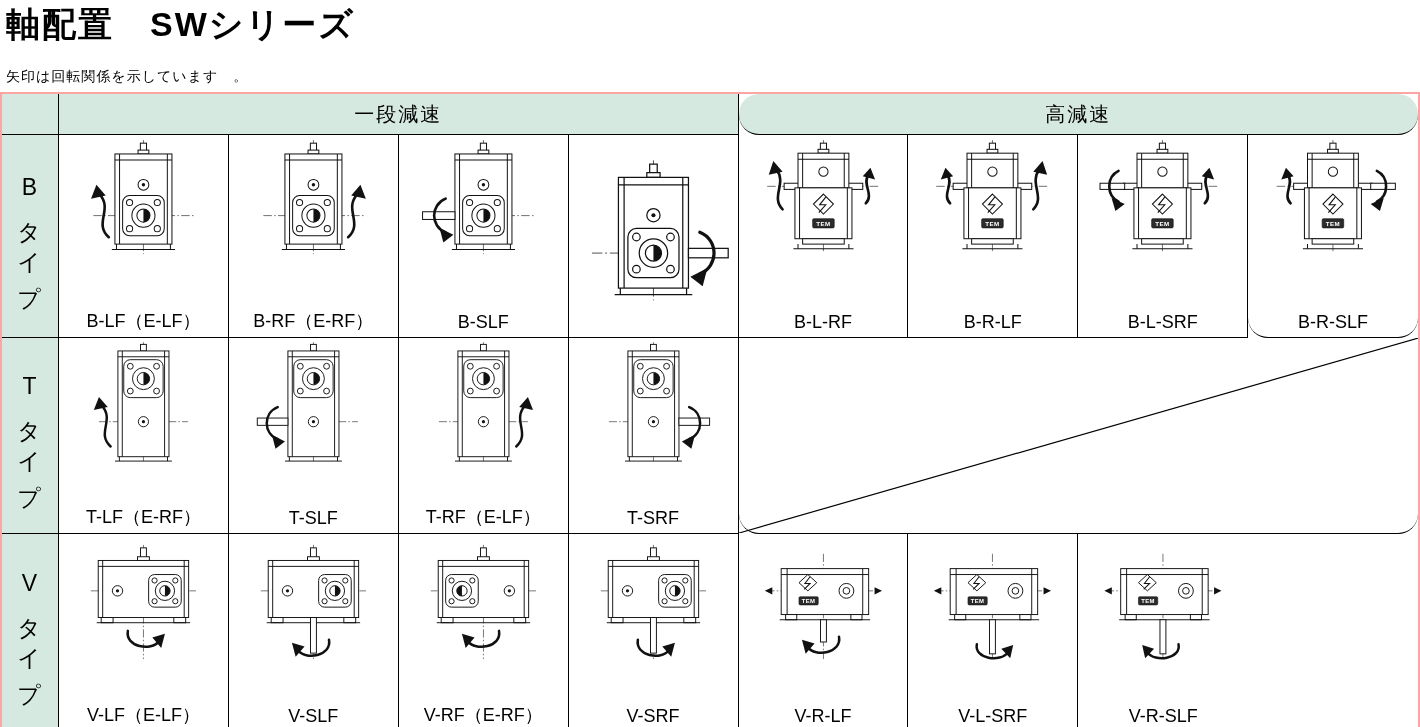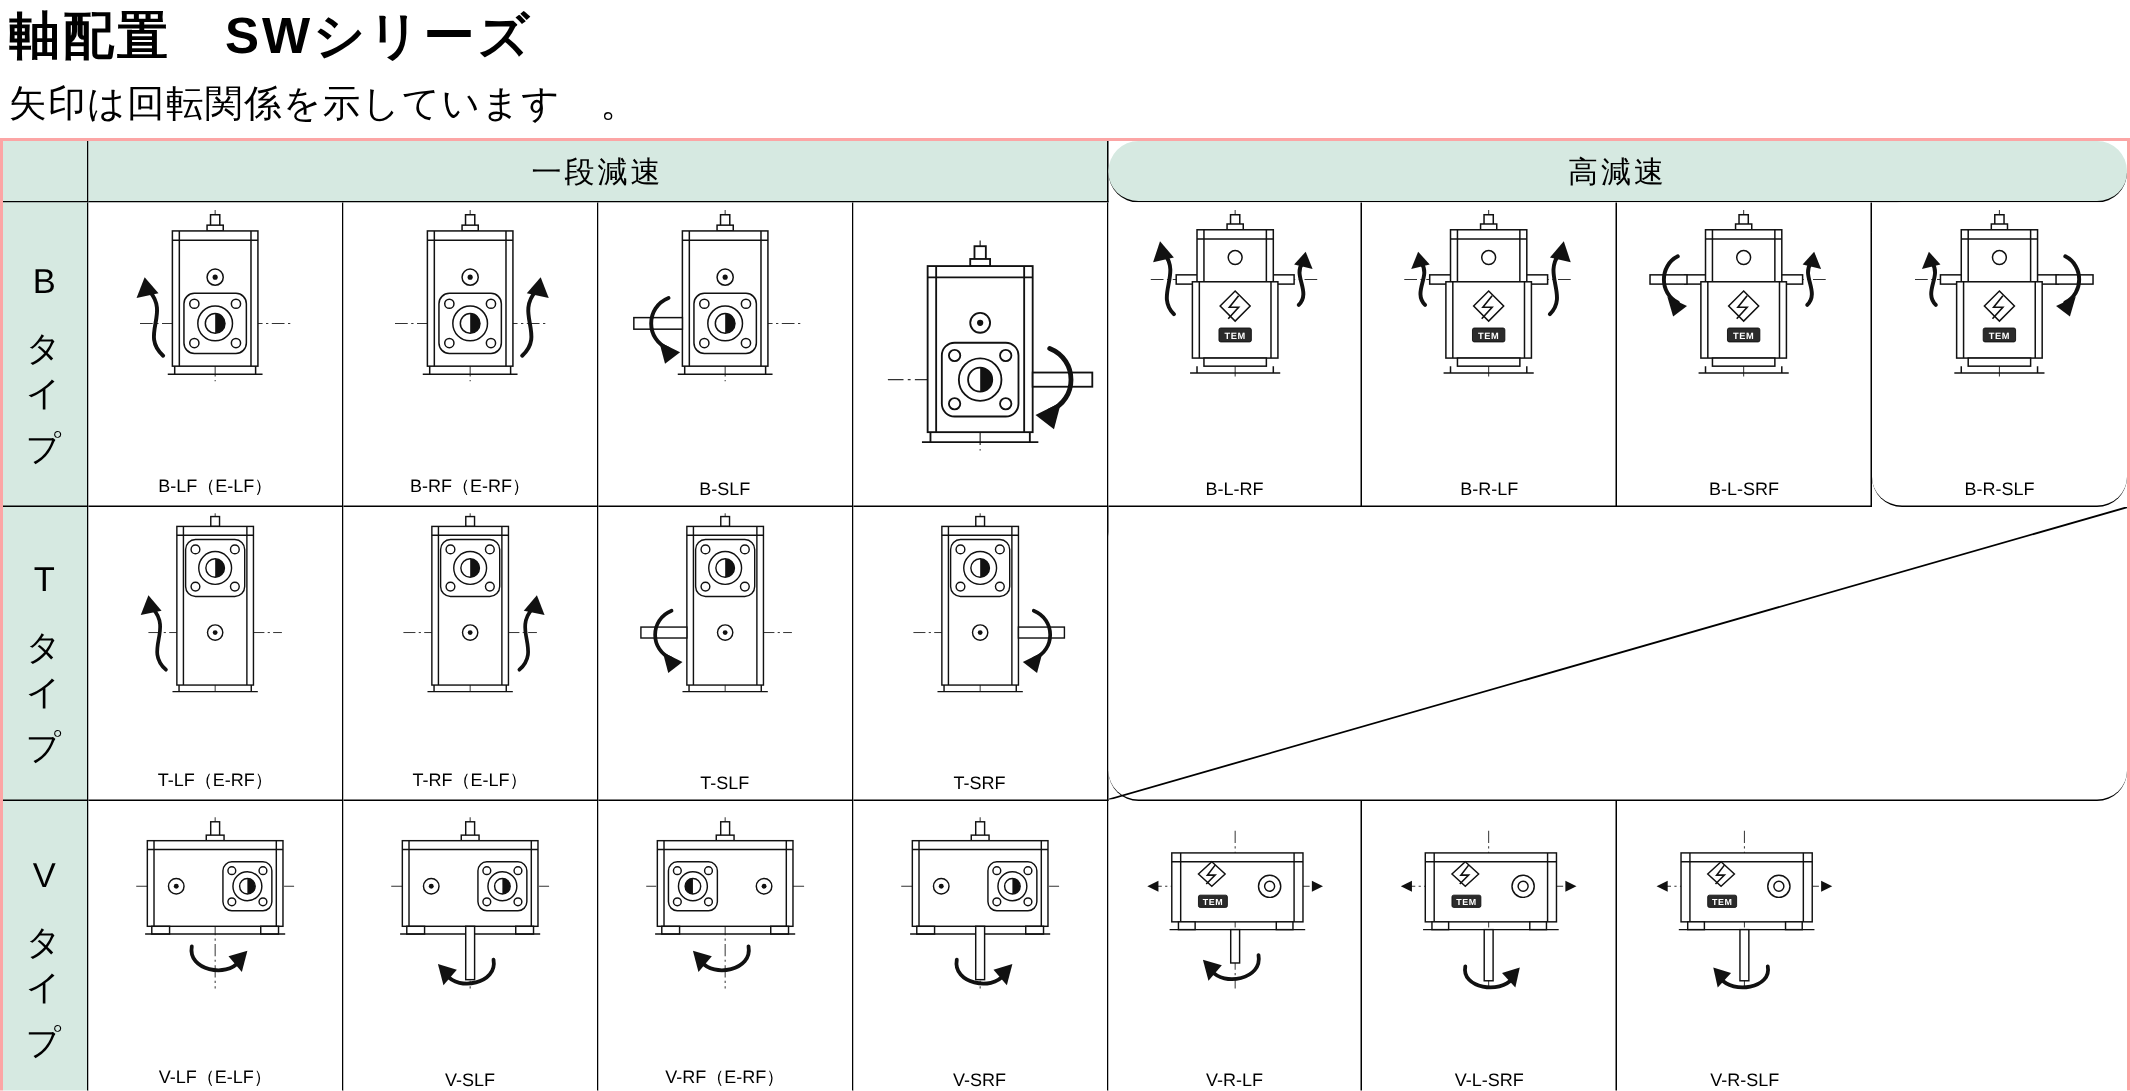--- a/index.html
+++ b/index.html
@@ -1,37 +1,37 @@
 <!DOCTYPE html>
 <html><head>
 <meta charset="utf-8">
 <style>
   * { margin:0; padding:0; box-sizing:border-box; }
   html,body { width:1420px; height:727px; background:#fff; color:#000;
     font-family:"Liberation Sans","DejaVu Sans",sans-serif; overflow:hidden; }
   .header { height:92px; padding:4px 8px 12px 6px; }
   .title { font-size:34px; font-weight:bold; letter-spacing:2px; line-height:1.2; }
-  .subtitle { font-size:25px; margin-top:7px; letter-spacing:1px; }
+  .subtitle { font-size:14px; margin-top:23px; letter-spacing:1px; }
   .table { display:grid; width:1420px; height:641px;
     grid-template-columns:57px repeat(8,1fr);
     grid-template-rows:41px 203px 196px 197px;
     border:2px solid #fca5a5; background:#fff; }
   .cell { border-right:1px solid #000; border-bottom:1px solid #000;
     position:relative; display:flex; flex-direction:column; background:#fff; }
   .nr { border-right:none;border-radius:20px; }
   .nb { border-bottom:none; }
   .green { background:#d6e9e1; }
   .ghead { grid-column:span 4; display:flex; align-items:center; justify-content:center;
     font-size:20px; letter-spacing:2px; }
   .rlabel { display:flex; align-items:center; justify-content:center; }
   .rlabel span { writing-mode:vertical-rl; text-orientation:upright;
     font-size:23px; letter-spacing:5px; }
   .draw { flex:1; display:flex; align-items:center; justify-content:center; overflow:hidden; padding:2px 4px 0 4px; }
   .draw svg { width:100%; height:100%; }
-  .caption { height:28px; text-align:center; font-size:12px; padding-bottom:4px;
+  .caption { height:28px; text-align:center; font-size:18px; padding-bottom:4px;
     display:flex; align-items:flex-end; justify-content:center;margin-top:41px; }
   .merged { grid-column:span 4; }
   .diag { position:absolute; inset:0; width:100%; height:100%; }
 
   
   .ln  { fill:none; stroke:#111; stroke-width:1.3; }
   .ln2 { fill:none; stroke:#111; stroke-width:1.4; }
   .lnw { fill:#fff; stroke:#111; stroke-width:1.3; }
   .cl  { fill:none; stroke:#333; stroke-width:0.9; stroke-dasharray:11 3 2 3; }
   .arr { fill:none; stroke:#111; stroke-width:3.4; stroke-linecap:round; }
@@ -303,39 +303,39 @@
         <polygon class="ah" points="24,78 17,96 36,92"></polygon>
       </svg>
     </div>
     <div class="caption">T-LF（E-RF）</div>
   </div>
 
   <div class="cell">
     <div class="draw">
       <svg viewBox="0 0 170 170">
         <use href="#sym-t"></use>
-        <g transform="translate(170 0) scale(-1 1)">
-          <path class="arr" d="M40,146 C20,128 46,110 28,90"></path>
-          <polygon class="ah" points="24,78 17,96 36,92"></polygon>
-        </g>
-      </svg>
-    </div>
-    <div class="caption">T-RF（E-LF）</div>
-  </div>
-
-  <div class="cell">
-    <div class="draw">
-      <svg viewBox="0 0 170 170">
-        <use href="#sym-t"></use>
         <rect class="shaft" x="8" y="107" width="42" height="10"></rect>
         <path class="arr" d="M36,92 C16,100 16,128 36,136"></path>
         <polygon class="ah" points="46,139 28,130 33,149"></polygon>
       </svg>
     </div>
     <div class="caption">T-SLF</div>
+  </div>
+
+  <div class="cell">
+    <div class="draw">
+      <svg viewBox="0 0 170 170">
+        <use href="#sym-t"></use>
+        <g transform="translate(170 0) scale(-1 1)">
+          <path class="arr" d="M40,146 C20,128 46,110 28,90"></path>
+          <polygon class="ah" points="24,78 17,96 36,92"></polygon>
+        </g>
+      </svg>
+    </div>
+    <div class="caption">T-RF（E-LF）</div>
   </div>
 
   <div class="cell">
     <div class="draw">
       <svg viewBox="0 0 170 170">
         <use href="#sym-t"></use>
         <g transform="translate(170 0) scale(-1 1)">
           <rect class="shaft" x="8" y="107" width="42" height="10"></rect>
           <path class="arr" d="M36,92 C16,100 16,128 36,136"></path>
           <polygon class="ah" points="46,139 28,130 33,149"></polygon>

